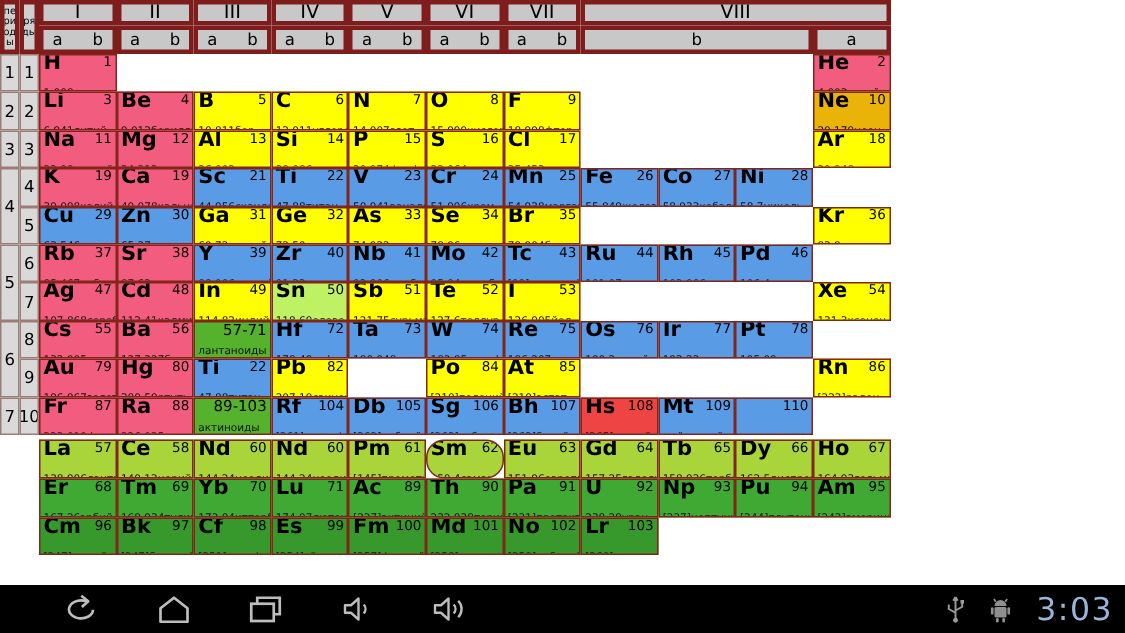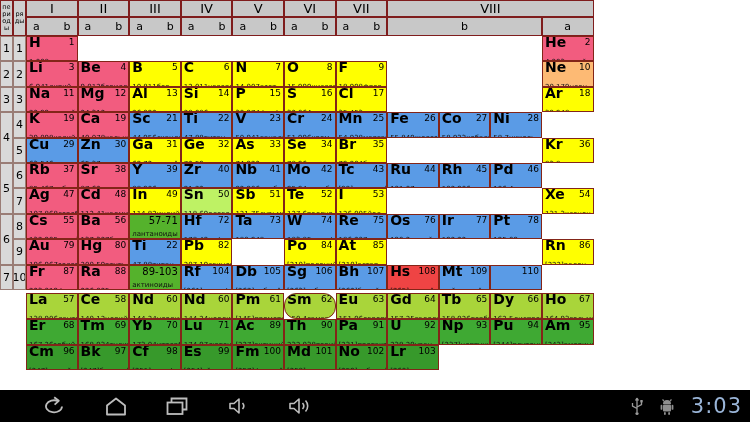--- a/index.html
+++ b/index.html
@@ -1,20 +1,20 @@
 <!DOCTYPE html>
 <html><head>
 <meta charset="utf-8">
 <style>
   html,body{margin:0;padding:0;}
   body{width:750px;height:422px;background:#fff;font-family:"DejaVu Sans",sans-serif;overflow:hidden;position:relative;}
   #app{position:absolute;left:0;top:0;width:750px;height:390px;background:#fff;}
   #grid{display:grid;grid-template-columns:13px 13px repeat(11,51.6px);grid-template-rows:17px 19px repeat(10,25.4px);}
   #btable{display:grid;grid-template-columns:repeat(11,51.6px);grid-template-rows:repeat(3,25.8px);margin:3px 0 0 26px;}
-  .hd{background:#c8c8c8;border:1px solid #7f1d1d;display:flex;align-items:center;justify-content:center;color:#000;overflow:hidden;}
+  .hd{background:#c8c8c8;border:3px solid #7f1d1d;display:flex;align-items:center;justify-content:center;color:#000;overflow:hidden;}
   .vert{font-size:6.5px;line-height:7px;white-space:pre-line;text-align:center;background:#cfcfcf;}
   .numhd{background:#d9d9d9;font-size:11px;border:1px solid #9a7d76;}
   .roman{font-size:13px;}
   .sub{font-size:11px;display:flex;justify-content:space-between;align-items:center;padding:0 6px;}
   .sub.single{justify-content:center;}
   .cell{border:1px solid #832518;padding:0 2px;overflow:hidden;cursor:pointer;}
   .top{display:flex;justify-content:space-between;align-items:flex-start;height:12px;line-height:11px;}
   .sym{font-weight:bold;font-size:14px;color:#000;}
   .num{font-size:9px;color:#000;}
   .mass{font-size:7px;line-height:6.5px;color:#111;}
@@ -129,21 +129,21 @@
           <span class="num">7</span>
         </div><span class="mass">14.007</span><span class="nm">азот</span></div>
       <div class="cell" style="background: rgb(255, 255, 0); grid-area: 4 / 8 / span 1 / span 1;"><div class="top">
           <span class="sym">O</span>
           <span class="num">8</span>
         </div><span class="mass">15.999</span><span class="nm">кислород</span></div>
       <div class="cell" style="background: rgb(255, 255, 0); grid-area: 4 / 9 / span 1 / span 1;"><div class="top">
           <span class="sym">F</span>
           <span class="num">9</span>
         </div><span class="mass">18.998</span><span class="nm">фтор</span></div>
-      <div class="cell" style="background: #fdba74; grid-area: 4 / 13 / span 1 / span 1;"><div class="top">
+      <div class="cell" style="background: #eab308; grid-area: 4 / 13 / span 1 / span 1;"><div class="top">
           <span class="sym">Ne</span>
           <span class="num">10</span>
         </div><span class="mass">20.179</span><span class="nm">неон</span></div>
       <div class="cell" style="background: rgb(242, 92, 127); grid-area: 5 / 3 / span 1 / span 1;"><div class="top">
           <span class="sym">Na</span>
           <span class="num">11</span>
         </div><span class="mass">22.99</span><span class="nm">натрий</span></div>
       <div class="cell" style="background: rgb(242, 92, 127); grid-area: 5 / 4 / span 1 / span 1;"><div class="top">
           <span class="sym">Mg</span>
           <span class="num">12</span>

